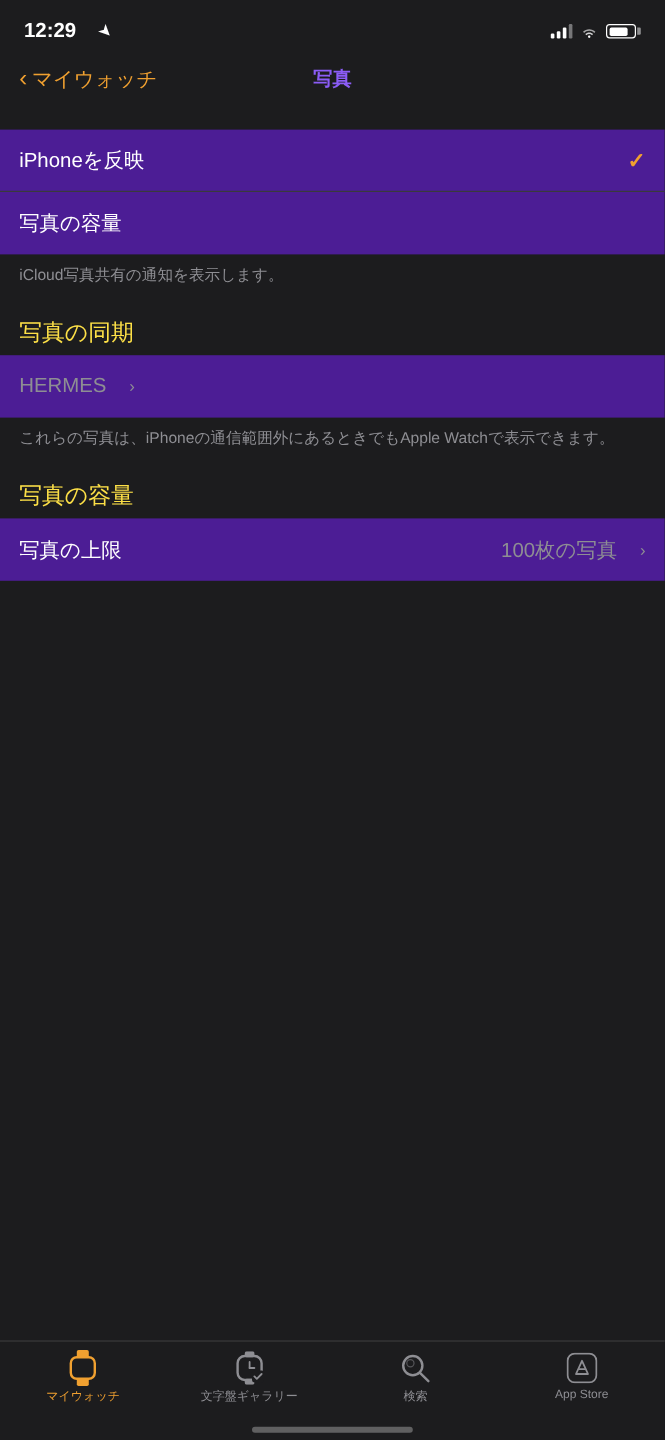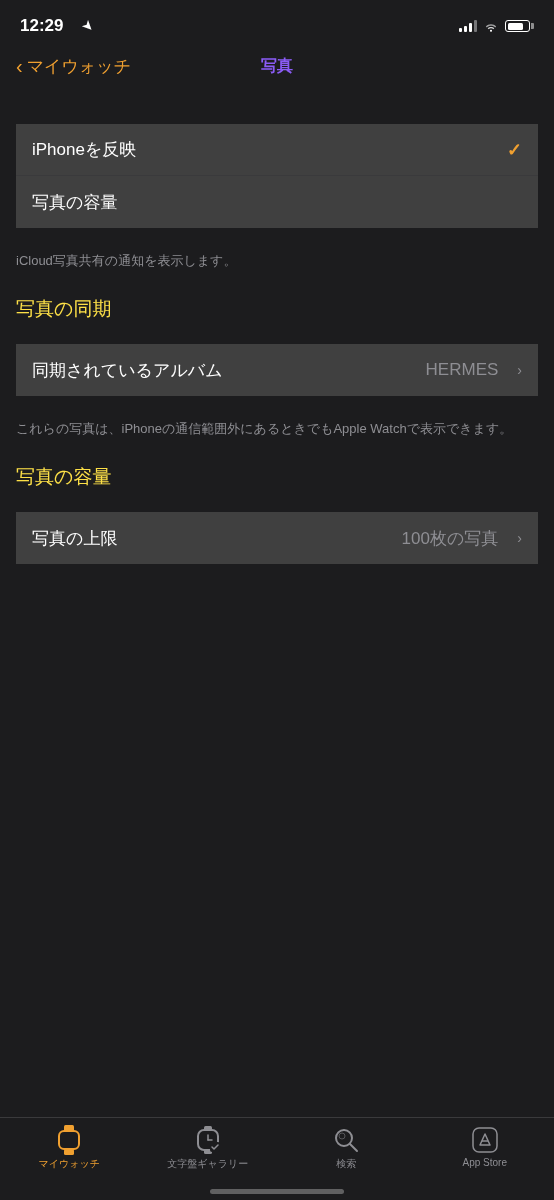--- a/index.html
+++ b/index.html
@@ -123,23 +123,23 @@
       padding-bottom: 83px;
     }
 
     
     .section-gap {
       height: 36px;
     }
 
     
     .settings-group {
-      background: #404040;
+      background: #4c1d95;
       border-radius: 0;
-      margin: 16px;
+      margin: 0;
     }
 
     .settings-row {
       display: flex;
       align-items: center;
       justify-content: space-between;
       padding: 14px 16px;
       min-height: 52px;
       border-bottom: 0.5px solid #3a3a3c;
       position: relative;
@@ -296,21 +296,20 @@
   </div>
   <div class="section-footer">
     <span>iCloud写真共有の通知を表示します。</span>
   </div>
 
   <div class="section-header">
     <span>写真の同期</span>
   </div>
   <div class="settings-group">
     <div class="settings-row">
-      <span class="row-label">同期されているアルバム</span>
       <span class="row-value">
         <span>HERMES</span>
         <span class="chevron-right">›</span>
       </span>
     </div>
   </div>
   <div class="section-footer">
     <span>これらの写真は、iPhoneの通信範囲外にあるときでもApple Watchで表示できます。</span>
   </div>
 

